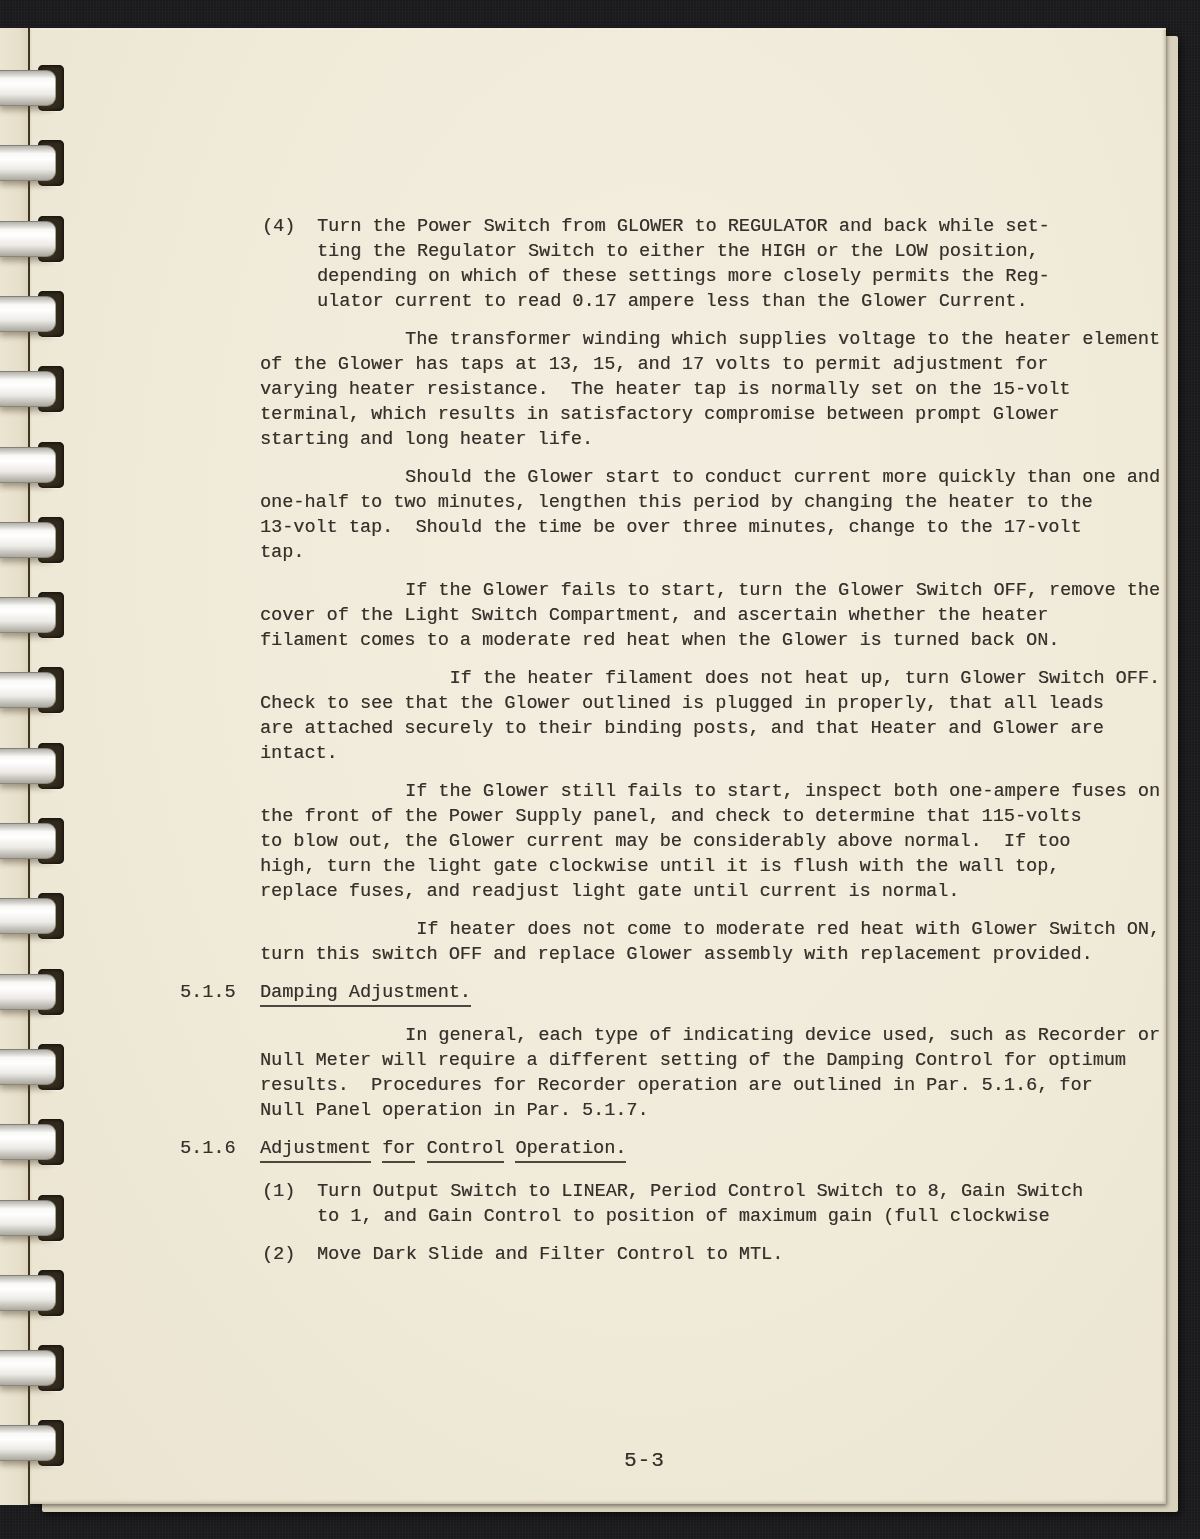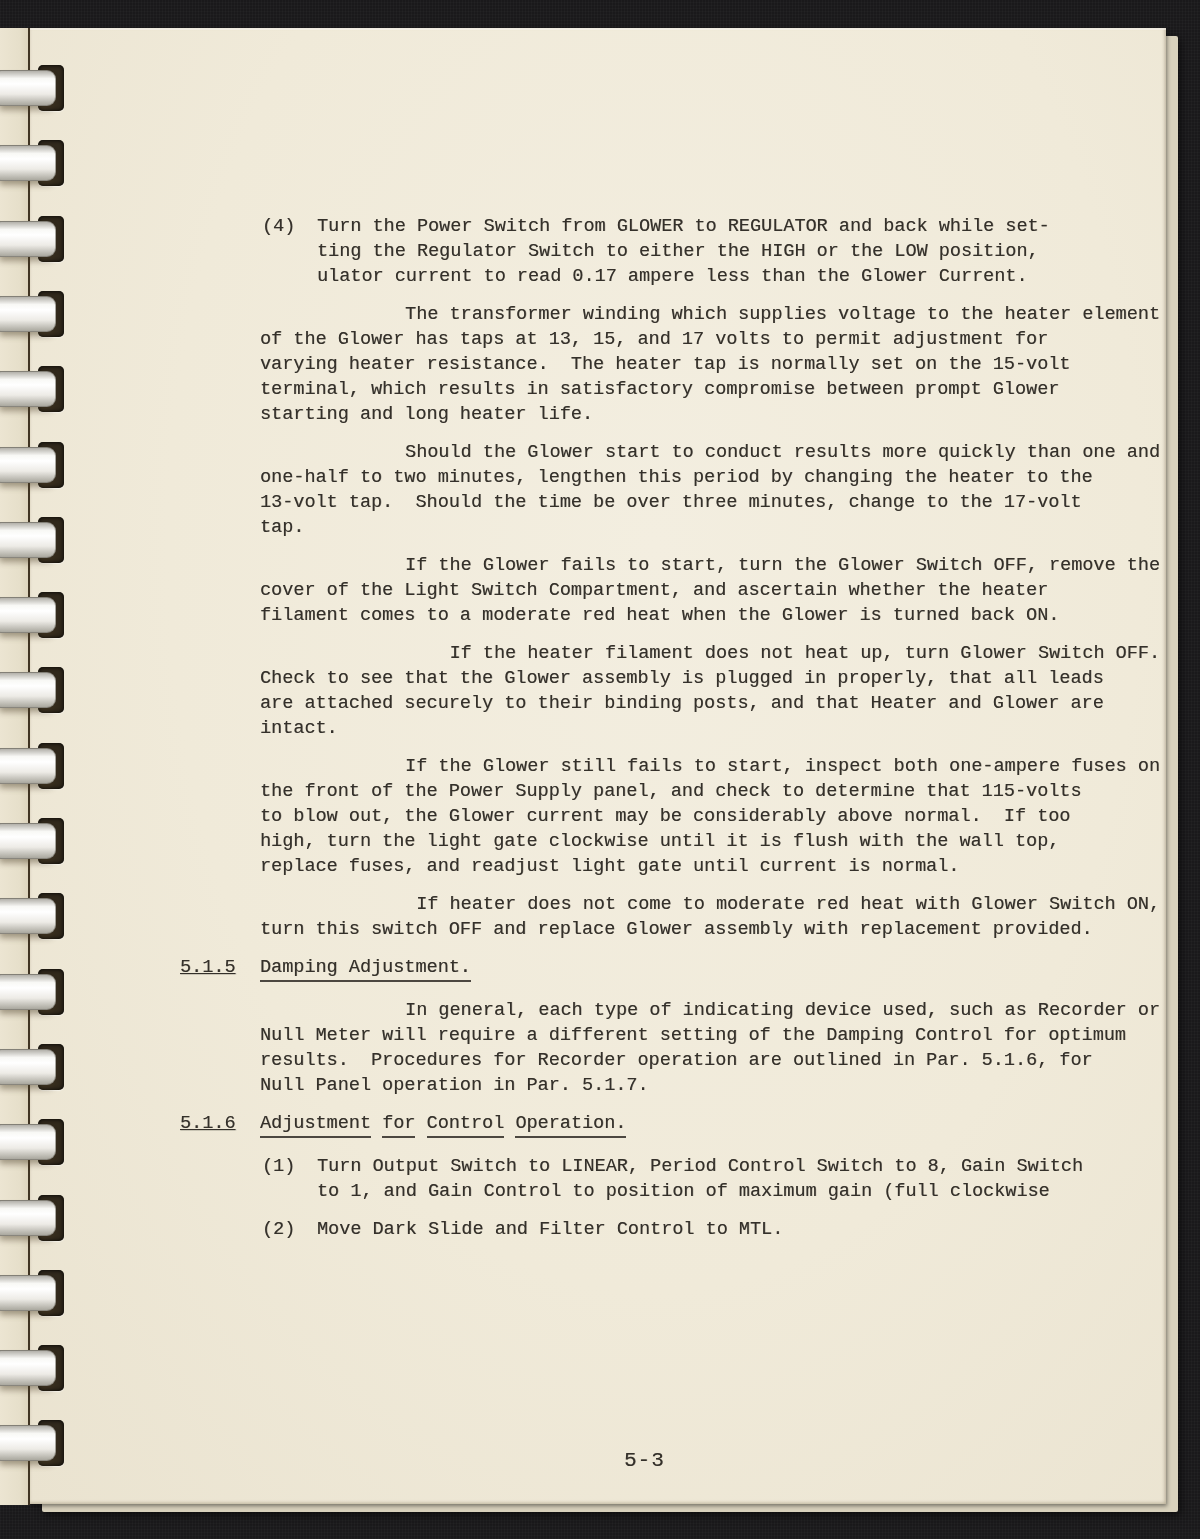--- a/index.html
+++ b/index.html
@@ -55,21 +55,21 @@
     font-size:18.5px;
     text-shadow:0.4px 0.4px 0 rgba(52,48,42,0.5);
   }
   .ln{white-space:pre;height:25px;line-height:25px;}
   .block{margin-bottom:13px;}
   .para .ln:first-child{text-indent:55px;text-align:right;}
   .li{position:relative;}
   .li .marker{position:absolute;left:2px;top:0;height:25px;line-height:25px;}
   .li .lines{padding-left:57px;}
   .heading{margin-left:-80px;margin-bottom:18px;height:25px;line-height:25px;white-space:pre;}
-  .hnum{display:inline-block;width:80px;text-decoration:underline;}
+  .hnum{display:inline-block;width:80px;}
   .u{border-bottom:2px solid rgba(52,48,42,0.88);padding-bottom:2px;}
 
   .page-number{
     position:absolute;left:594px;top:1420px;
     color:var(--ink);font-size:21px;line-height:25px;letter-spacing:1px;
     text-shadow:0.4px 0.4px 0 rgba(52,48,42,0.5);
   }
 
   
   .binding{position:absolute;left:0;top:0;width:70px;height:1539px;z-index:10;}
@@ -97,48 +97,49 @@
 
   <div class="page">
 
     <div class="text-col">
 
       <div class="block li">
         <span class="marker">(4)</span>
         <div class="lines">
             <div class="ln">Turn the Power Switch from GLOWER to REGULATOR and back while set-</div>
             <div class="ln">ting the Regulator Switch to either the HIGH or the LOW position,</div>
+            <div class="ln">depending on which of these settings more closely permits the Reg-</div>
             <div class="ln">ulator current to read 0.17 ampere less than the Glower Current.</div>
           </div>
       </div>
 
       <div class="block para">
           <div class="ln">The transformer winding which supplies voltage to the heater element</div>
           <div class="ln">of the Glower has taps at 13, 15, and 17 volts to permit adjustment for</div>
           <div class="ln">varying heater resistance.  The heater tap is normally set on the 15-volt</div>
           <div class="ln">terminal, which results in satisfactory compromise between prompt Glower</div>
           <div class="ln">starting and long heater life.</div>
         </div>
 
       <div class="block para">
-          <div class="ln">Should the Glower start to conduct results more quickly than one and</div>
+          <div class="ln">Should the Glower start to conduct current more quickly than one and</div>
           <div class="ln">one-half to two minutes, lengthen this period by changing the heater to the</div>
           <div class="ln">13-volt tap.  Should the time be over three minutes, change to the 17-volt</div>
           <div class="ln">tap.</div>
         </div>
 
       <div class="block para">
           <div class="ln">If the Glower fails to start, turn the Glower Switch OFF, remove the</div>
           <div class="ln">cover of the Light Switch Compartment, and ascertain whether the heater</div>
           <div class="ln">filament comes to a moderate red heat when the Glower is turned back ON.</div>
         </div>
 
       <div class="block para">
           <div class="ln">If the heater filament does not heat up, turn Glower Switch OFF.</div>
-          <div class="ln">Check to see that the Glower assembly is plugged in properly, that all leads</div>
+          <div class="ln">Check to see that the Glower outlined is plugged in properly, that all leads</div>
           <div class="ln">are attached securely to their binding posts, and that Heater and Glower are</div>
           <div class="ln">intact.</div>
         </div>
 
       <div class="block para">
           <div class="ln">If the Glower still fails to start, inspect both one-ampere fuses on</div>
           <div class="ln">the front of the Power Supply panel, and check to determine that 115-volts</div>
           <div class="ln">to blow out, the Glower current may be considerably above normal.  If too</div>
           <div class="ln">high, turn the light gate clockwise until it is flush with the wall top,</div>
           <div class="ln">replace fuses, and readjust light gate until current is normal.</div>

